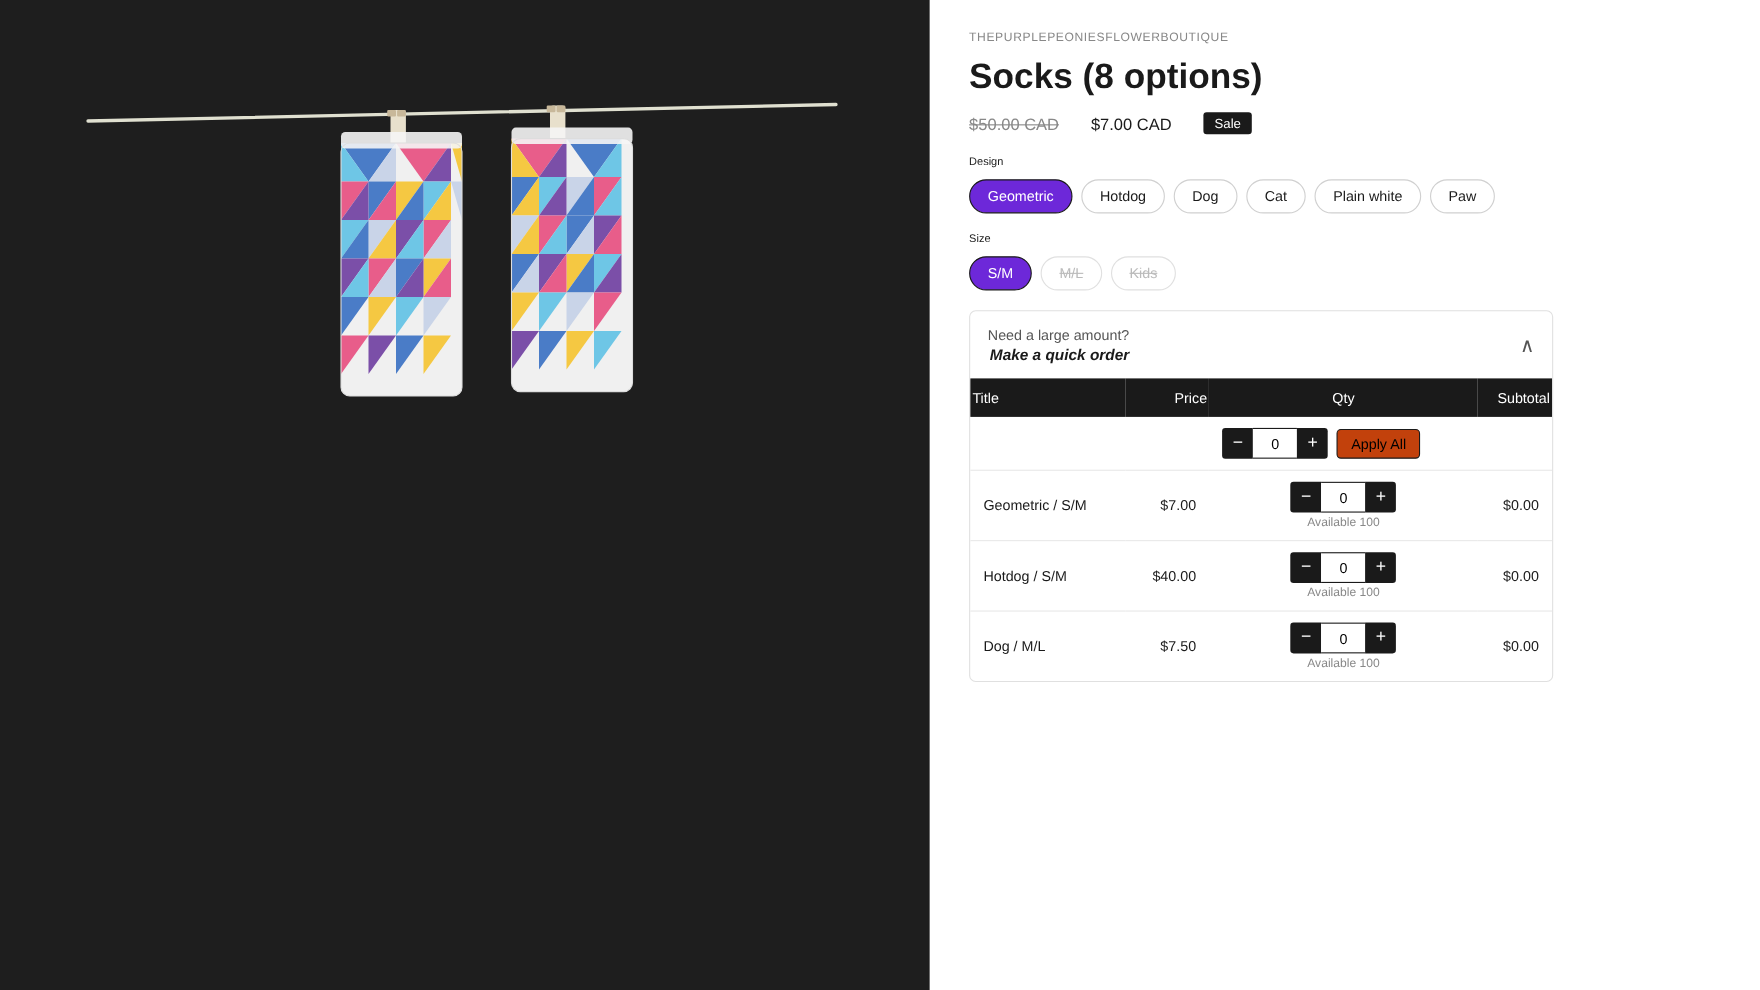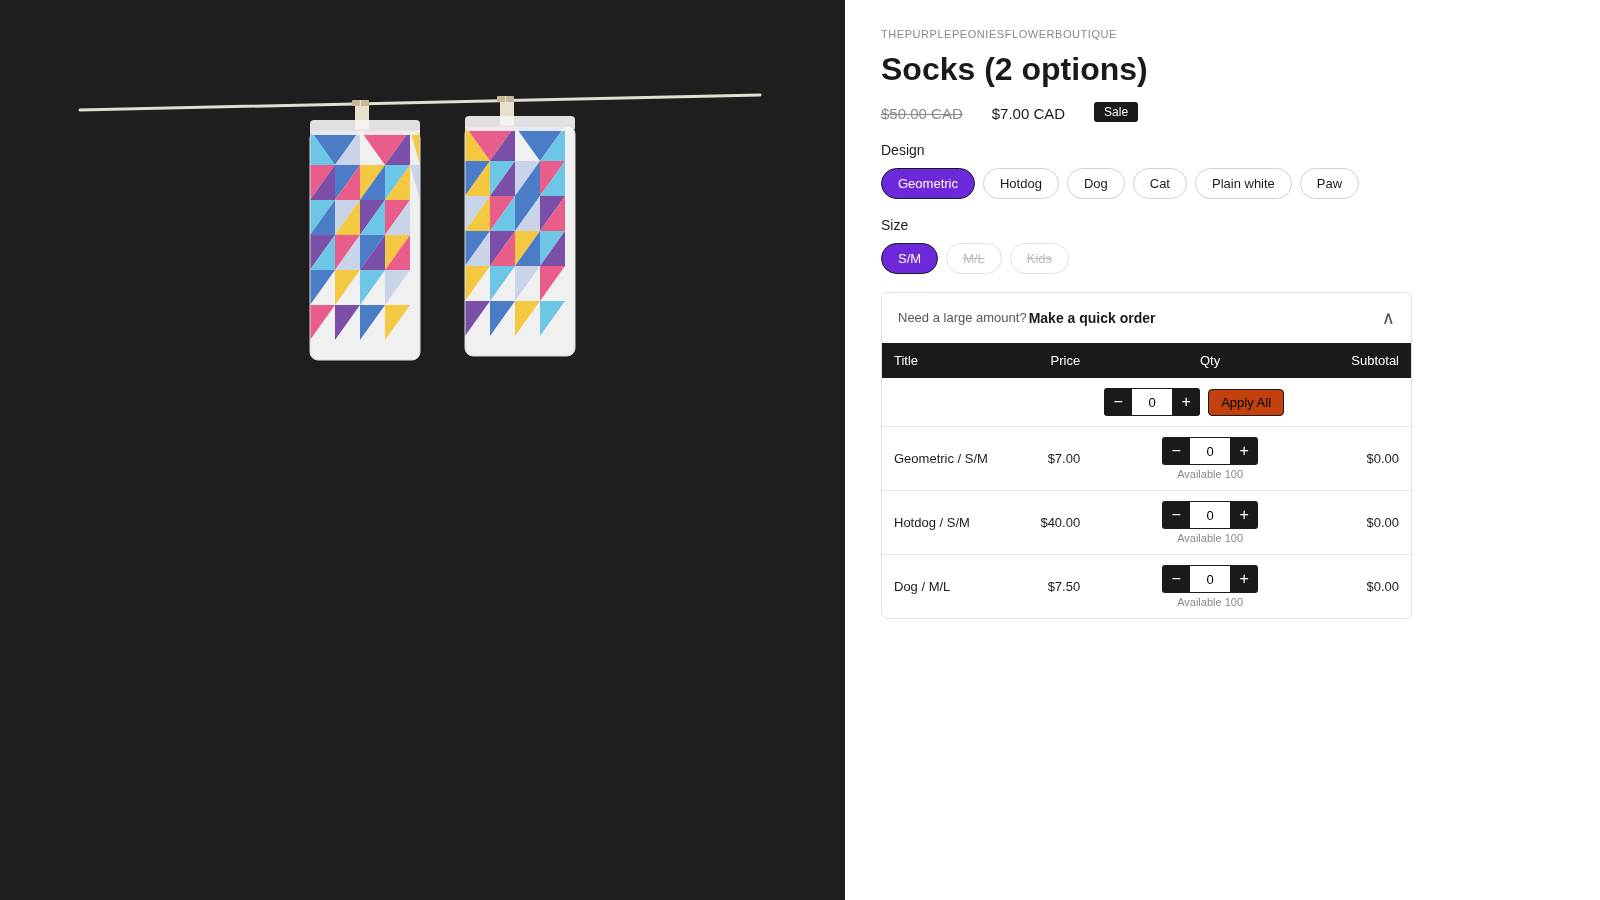--- a/index.html
+++ b/index.html
@@ -8,33 +8,33 @@
     .image-section { width: 845px; min-height: 900px; background: #1a1a1a; display: flex; align-items: center; justify-content: center; overflow: hidden; }
     .product-image-svg { width: 100%; height: 900px; }
     .details-section { width: 603px; padding: 28px 36px 28px 36px; overflow-y: auto; }
     .shop-name { font-size: 11px; color: #888; letter-spacing: 0.05em; text-transform: uppercase; margin-bottom: 10px; }
     .product-title { font-size: 32px; font-weight: 600; margin-bottom: 14px; line-height: 1.2; }
     .price-row { display: flex; align-items: flex-end; gap: 29px; margin-bottom: 20px; }
     .original-price { font-size: 15px; color: #888; text-decoration: line-through; }
     .sale-price { font-size: 15px; color: #1a1a1a; font-weight: 500; }
     .sale-badge { background: #1a1a1a; color: #fff; font-size: 12px; padding: 3px 10px; border-radius: 3px; font-weight: 500; }
     .option-section { margin-bottom: 18px; }
-    .option-label { font-size: 14px; font-weight: 500; margin-bottom: 10px; color: #1a1a1a; }
+    .option-label { font-size: 10px; font-weight: 500; margin-bottom: 10px; color: #1a1a1a; }
     .option-buttons { display: flex; flex-wrap: wrap; gap: 8px; }
     .option-btn { border: 1.5px solid #d0d0d0; background: #fff; border-radius: 20px; padding: 7px 16px; font-size: 13px; cursor: pointer; color: #1a1a1a; transition: all 0.15s; }
     .option-btn.selected { background: #6d28d9; color: #fff; border-color: #1a1a1a; }
     .option-btn.unavailable { color: #bbb; border-color: #e0e0e0; text-decoration: line-through; cursor: not-allowed; }
     .quick-order-box { border: 1.5px solid #e0e0e0; border-radius: 6px; margin-bottom: 20px; overflow: hidden; }
     .quick-order-header { display: flex; justify-content: space-between; align-items: center; padding: 14px 16px; cursor: pointer; }
-    .quick-order-header-left { display: flex; flex-direction: row; gap: 2px; text-align: right; }
+    .quick-order-header-left { display: flex; flex-direction: column; gap: 2px; text-align: right; }
     .quick-order-question { font-size: 13px; color: #555; }
-    .quick-order-link { font-size: 14px; font-weight: 600; color: #1a1a1a; }
+    .quick-order-link { font-size: 14px; font-weight: 600; color: #1a1a1a; font-style: italic; }
     .chevron-icon { font-size: 18px; color: #555; }
     .bulk-table { width: 100%; border-collapse: collapse; }
-    .bulk-table th { background: #1a1a1a; color: #fff; padding: 10px 12px; text-align: left; font-size: 13px; font-weight: 500; margin-left: 36px; }
+    .bulk-table th { background: #1a1a1a; color: #fff; padding: 10px 2px; text-align: left; font-size: 13px; font-weight: 500; margin-left: 36px; }
     .bulk-table th:nth-child(2) { text-align: right; }
     .bulk-table th:nth-child(3) { text-align: center; }
     .bulk-table th:nth-child(4) { text-align: right; }
     .bulk-table td { padding: 10px 12px; border-bottom: 1px solid #e8e8e8; font-size: 13px; vertical-align: middle; }
     .bulk-table td:nth-child(2) { text-align: right; }
     .bulk-table td:nth-child(4) { text-align: right; }
     .bulk-table tr:last-child td { border-bottom: none; }
     .qty-control { display: flex; align-items: center; gap: 0; justify-content: center; }
     .qty-btn { background: #1a1a1a; color: #fff; border: none; width: 28px; height: 28px; cursor: pointer; font-size: 16px; display: flex; align-items: center; justify-content: center; border-radius: 3px; }
     .qty-btn.minus { border-radius: 3px 0 0 3px; }
@@ -159,21 +159,21 @@
         <polygon points="70,185 95,185 70,220" fill="#f5c842"></polygon>
         <polygon points="95,185 120,185 95,220" fill="#6ec6e6"></polygon>
         <rect x="20" y="0" width="110" height="15" rx="4" fill="#f5f5f5" opacity="0.9"></rect>
         <rect x="20" y="10" width="110" height="230" rx="8" fill="none" stroke="#ddd" stroke-width="1"></rect>
       </g>
     </svg>
   </div>
 
   <div class="details-section">
     <div class="shop-name">THEPURPLEPEONIESFLOWERBOUTIQUE</div>
-    <h1 class="product-title">Socks (2 options)</h1>
+    <h1 class="product-title">Socks (8 options)</h1>
 
     <div class="price-row">
       <span class="original-price">$50.00 CAD</span>
       <span class="sale-price">$7.00 CAD</span>
       <span class="sale-badge">Sale</span>
     </div>
 
     <div class="option-section">
       <div class="option-label">Design</div>
       <div class="option-buttons">

